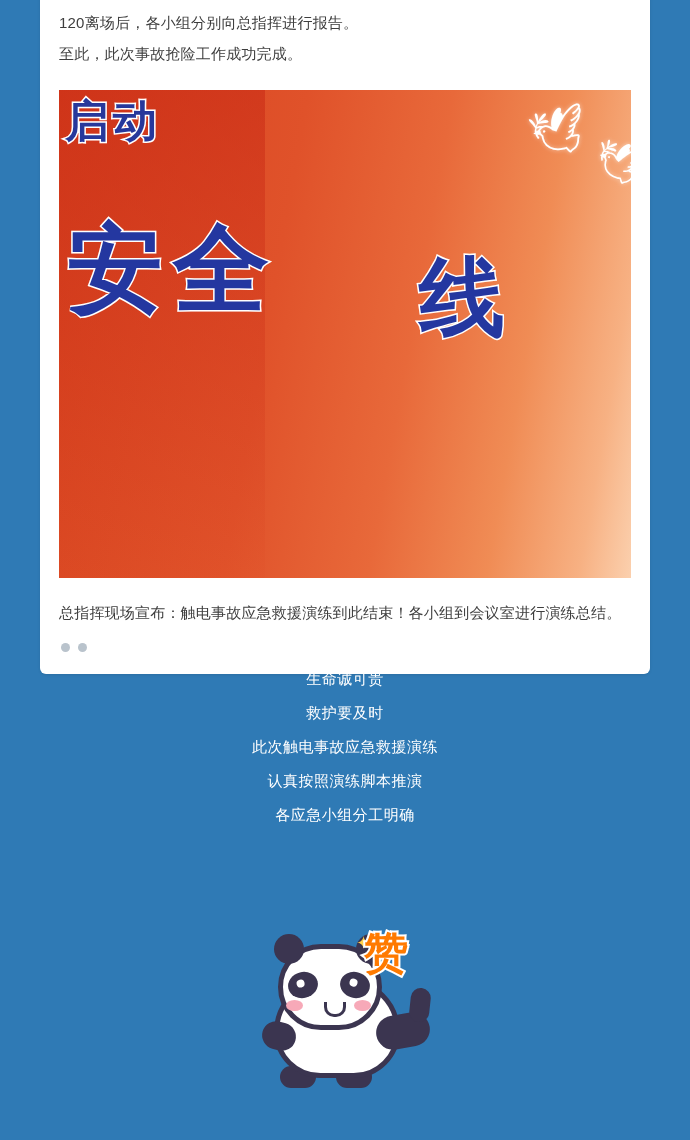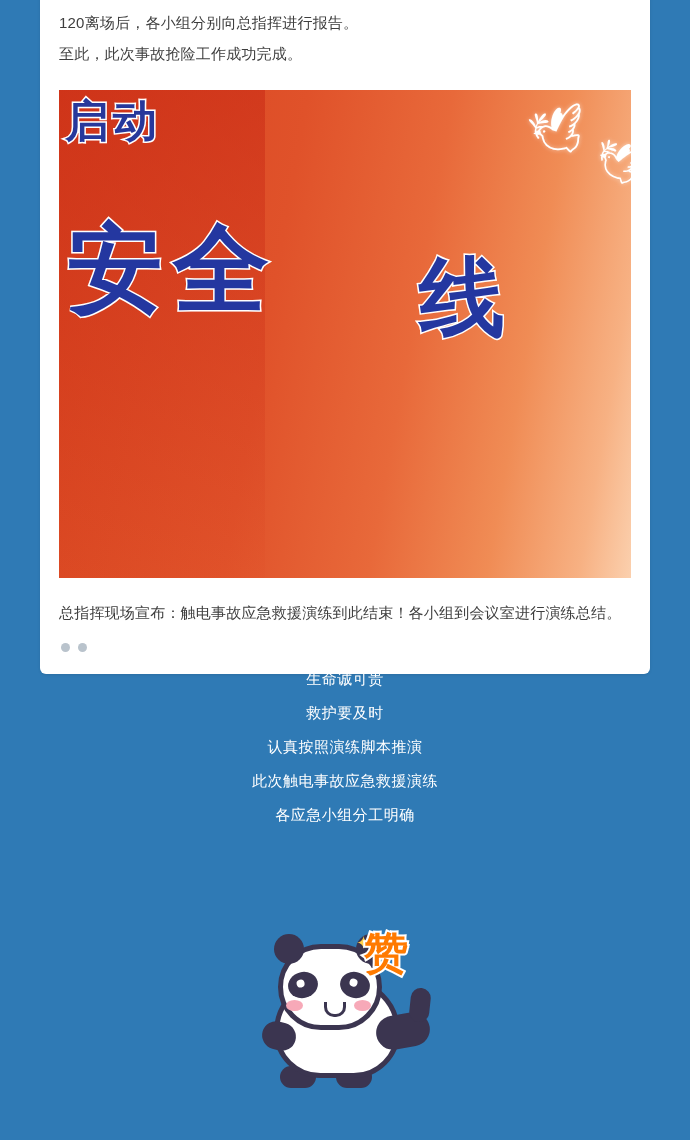--- a/index.html
+++ b/index.html
@@ -510,22 +510,22 @@
       <div class="dots">
         <span class="dot"></span>
         <span class="dot"></span>
       </div>
     </div>
   </div>
 
   <div class="poem">
     <div class="poem-line">生命诚可贵</div>
     <div class="poem-line">救护要及时</div>
+    <div class="poem-line">此次触电事故应急救援演练</div>
     <div class="poem-line">认真按照演练脚本推演</div>
-    <div class="poem-line">此次触电事故应急救援演练</div>
     <div class="poem-line">各应急小组分工明确</div>
   </div>
 
   <div class="panda-wrap">
     <div class="panda">
       <div class="panda-leg l"></div>
       <div class="panda-leg r"></div>
       <div class="panda-body"></div>
       <div class="panda-arm-l"></div>
       <div class="panda-arm"></div>

